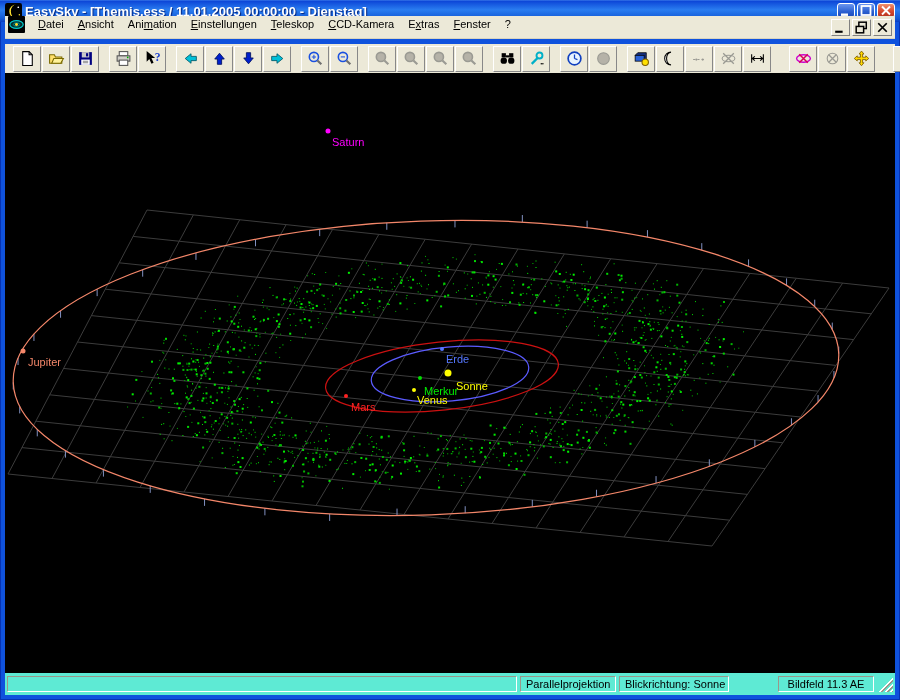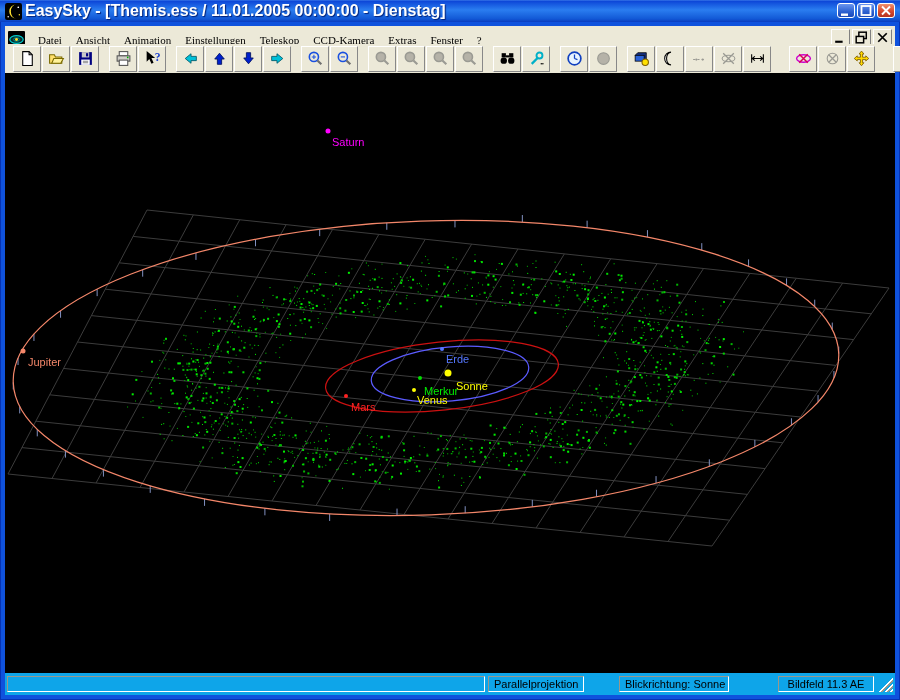--- a/index.html
+++ b/index.html
@@ -3,47 +3,47 @@
 <meta charset="utf-8">
 <style>
   html,body{margin:0;padding:0;background:#3a6ea5;font-family:"Liberation Sans",sans-serif;}
   #window{position:relative;width:900px;height:700px;background:#0f52dd;overflow:hidden;
           box-shadow:inset 0 0 0 1px #0733b3;}
   
   #titlebar{position:absolute;left:0;top:0;width:900px;height:22px;
     background:linear-gradient(180deg,#3b78e8 0%,#0d47d8 6%,#2a7df0 45%,#1259d6 85%,#0a3cc0 100%);
     display:flex;align-items:center;}
   #title-icon{width:16px;height:16px;margin:0 4px 0 5px;flex:none;}
-  #title-text{color:#fff;font-weight:bold;font-size:16px;text-shadow:1px 1px 1px #00217a;white-space:nowrap;}
+  #title-text{color:#fff;font-weight:bold;font-size:13px;text-shadow:1px 1px 1px #00217a;white-space:nowrap;}
   #title-buttons{position:absolute;right:5px;top:3px;display:flex;gap:2px;}
   .tbtn{width:18px;height:15px;border-radius:3px;display:flex;align-items:center;justify-content:center;
     border:1px solid #fff;box-sizing:border-box;}
   .tbtn.blue{background:linear-gradient(180deg,#6a95ef,#2a5fd0 60%,#1b49b8);}
   .tbtn.red{background:linear-gradient(180deg,#f0926f,#d6492f 55%,#b33320);}
   
-  #menubar{position:absolute;left:5px;top:26px;width:890px;height:22px;background:#ece9d8;
-    display:flex;align-items:flex-end;border-bottom:1px solid #d8d4c0;font-family:Liberation Serif, serif;}
+  #menubar{position:absolute;left:5px;top:16px;width:890px;height:22px;background:#ece9d8;
+    display:flex;align-items:flex-start;border-bottom:1px solid #d8d4c0;}
   #menu-app-icon{width:17px;height:17px;margin:0 6px 0 3px;flex:none;}
   .menu-item{padding:2px 7px;font-size:11px;color:#000;white-space:nowrap;}
   .menu-item u{text-decoration:underline;}
   #mdi-buttons{position:absolute;right:3px;top:3px;display:flex;gap:2px;}
   .mdibtn{width:17px;height:15px;background:#ece9d8;border:1px solid;border-color:#fff #808080 #808080 #fff;
     display:flex;align-items:center;justify-content:center;}
   
   #toolbar{position:absolute;left:5px;top:44px;width:890px;height:29px;background:#ece9d8;
     display:flex;align-items:center;padding-left:8px;box-sizing:border-box;}
   .tb-group{display:flex;margin-right:9px;}
   .tb-group.wide{margin-right:17px;}
   .tb-button{width:26px;height:24px;background:#ece9d8;border:1px solid;border-color:#fff #888 #888 #fff;
     display:flex;align-items:center;justify-content:center;margin-right:1px;flex:none;}
   .tb-button svg{display:block;}
   
   #canvas{position:absolute;left:5px;top:73px;width:890px;height:600px;background:#000;}
   
-  #statusbar{position:absolute;left:5px;top:673px;width:890px;height:22px;background:#0ea5e9;
+  #statusbar{position:absolute;left:5px;top:673px;width:890px;height:22px;background:#5eead4;
     display:flex;align-items:center;padding:2px 2px 2px 2px;box-sizing:border-box;font-size:11px;}
   .status-panel{border:1px solid;border-color:#9a978a #fff #fff #9a978a;height:16px;line-height:15px;
     text-align:center;color:#000;white-space:nowrap;margin-right:3px;box-sizing:border-box;padding:0 5px;}
   #status-filler{flex:1;}
   #status-grip{width:15px;height:15px;flex:none;margin-left:1px;
     background:
       linear-gradient(135deg,transparent 50%,#fff 50%,#fff 57%,#9a978a 57%,#9a978a 64%,transparent 64%,
       transparent 71%,#fff 71%,#fff 78%,#9a978a 78%,#9a978a 85%,transparent 85%,
       transparent 87%,#fff 87%,#fff 94%,#9a978a 94%);}
 </style>
@@ -1900,18 +1900,18 @@
         <circle cx="23" cy="351" r="2.5" fill="#f4876a"></circle>
         <text x="28" y="366" fill="#f4876a" font-size="11px" font-family="&quot;Liberation Sans&quot;,sans-serif">Jupiter</text>
         <circle cx="328" cy="131" r="2.5" fill="#ff00ff"></circle>
         <text x="332" y="146" fill="#ff00ff" font-size="11px" font-family="&quot;Liberation Sans&quot;,sans-serif">Saturn</text>
       </svg>
   </div>
 
   <div id="statusbar">
     <div id="status-filler" class="status-panel"></div>
     <div class="status-panel" style="width:96px;">Parallelprojektion</div>
-    <div class="status-panel" style="width:110px;margin-left:32px;">Blickrichtung: Sonne</div>
+    <div class="status-panel" style="width:110px;">Blickrichtung: Sonne</div>
     <div class="status-panel" style="width:96px;margin-left:46px;">Bildfeld 11.3 AE</div>
     <div id="status-grip"></div>
   </div>
 
 </div>
 
 </body></html>

